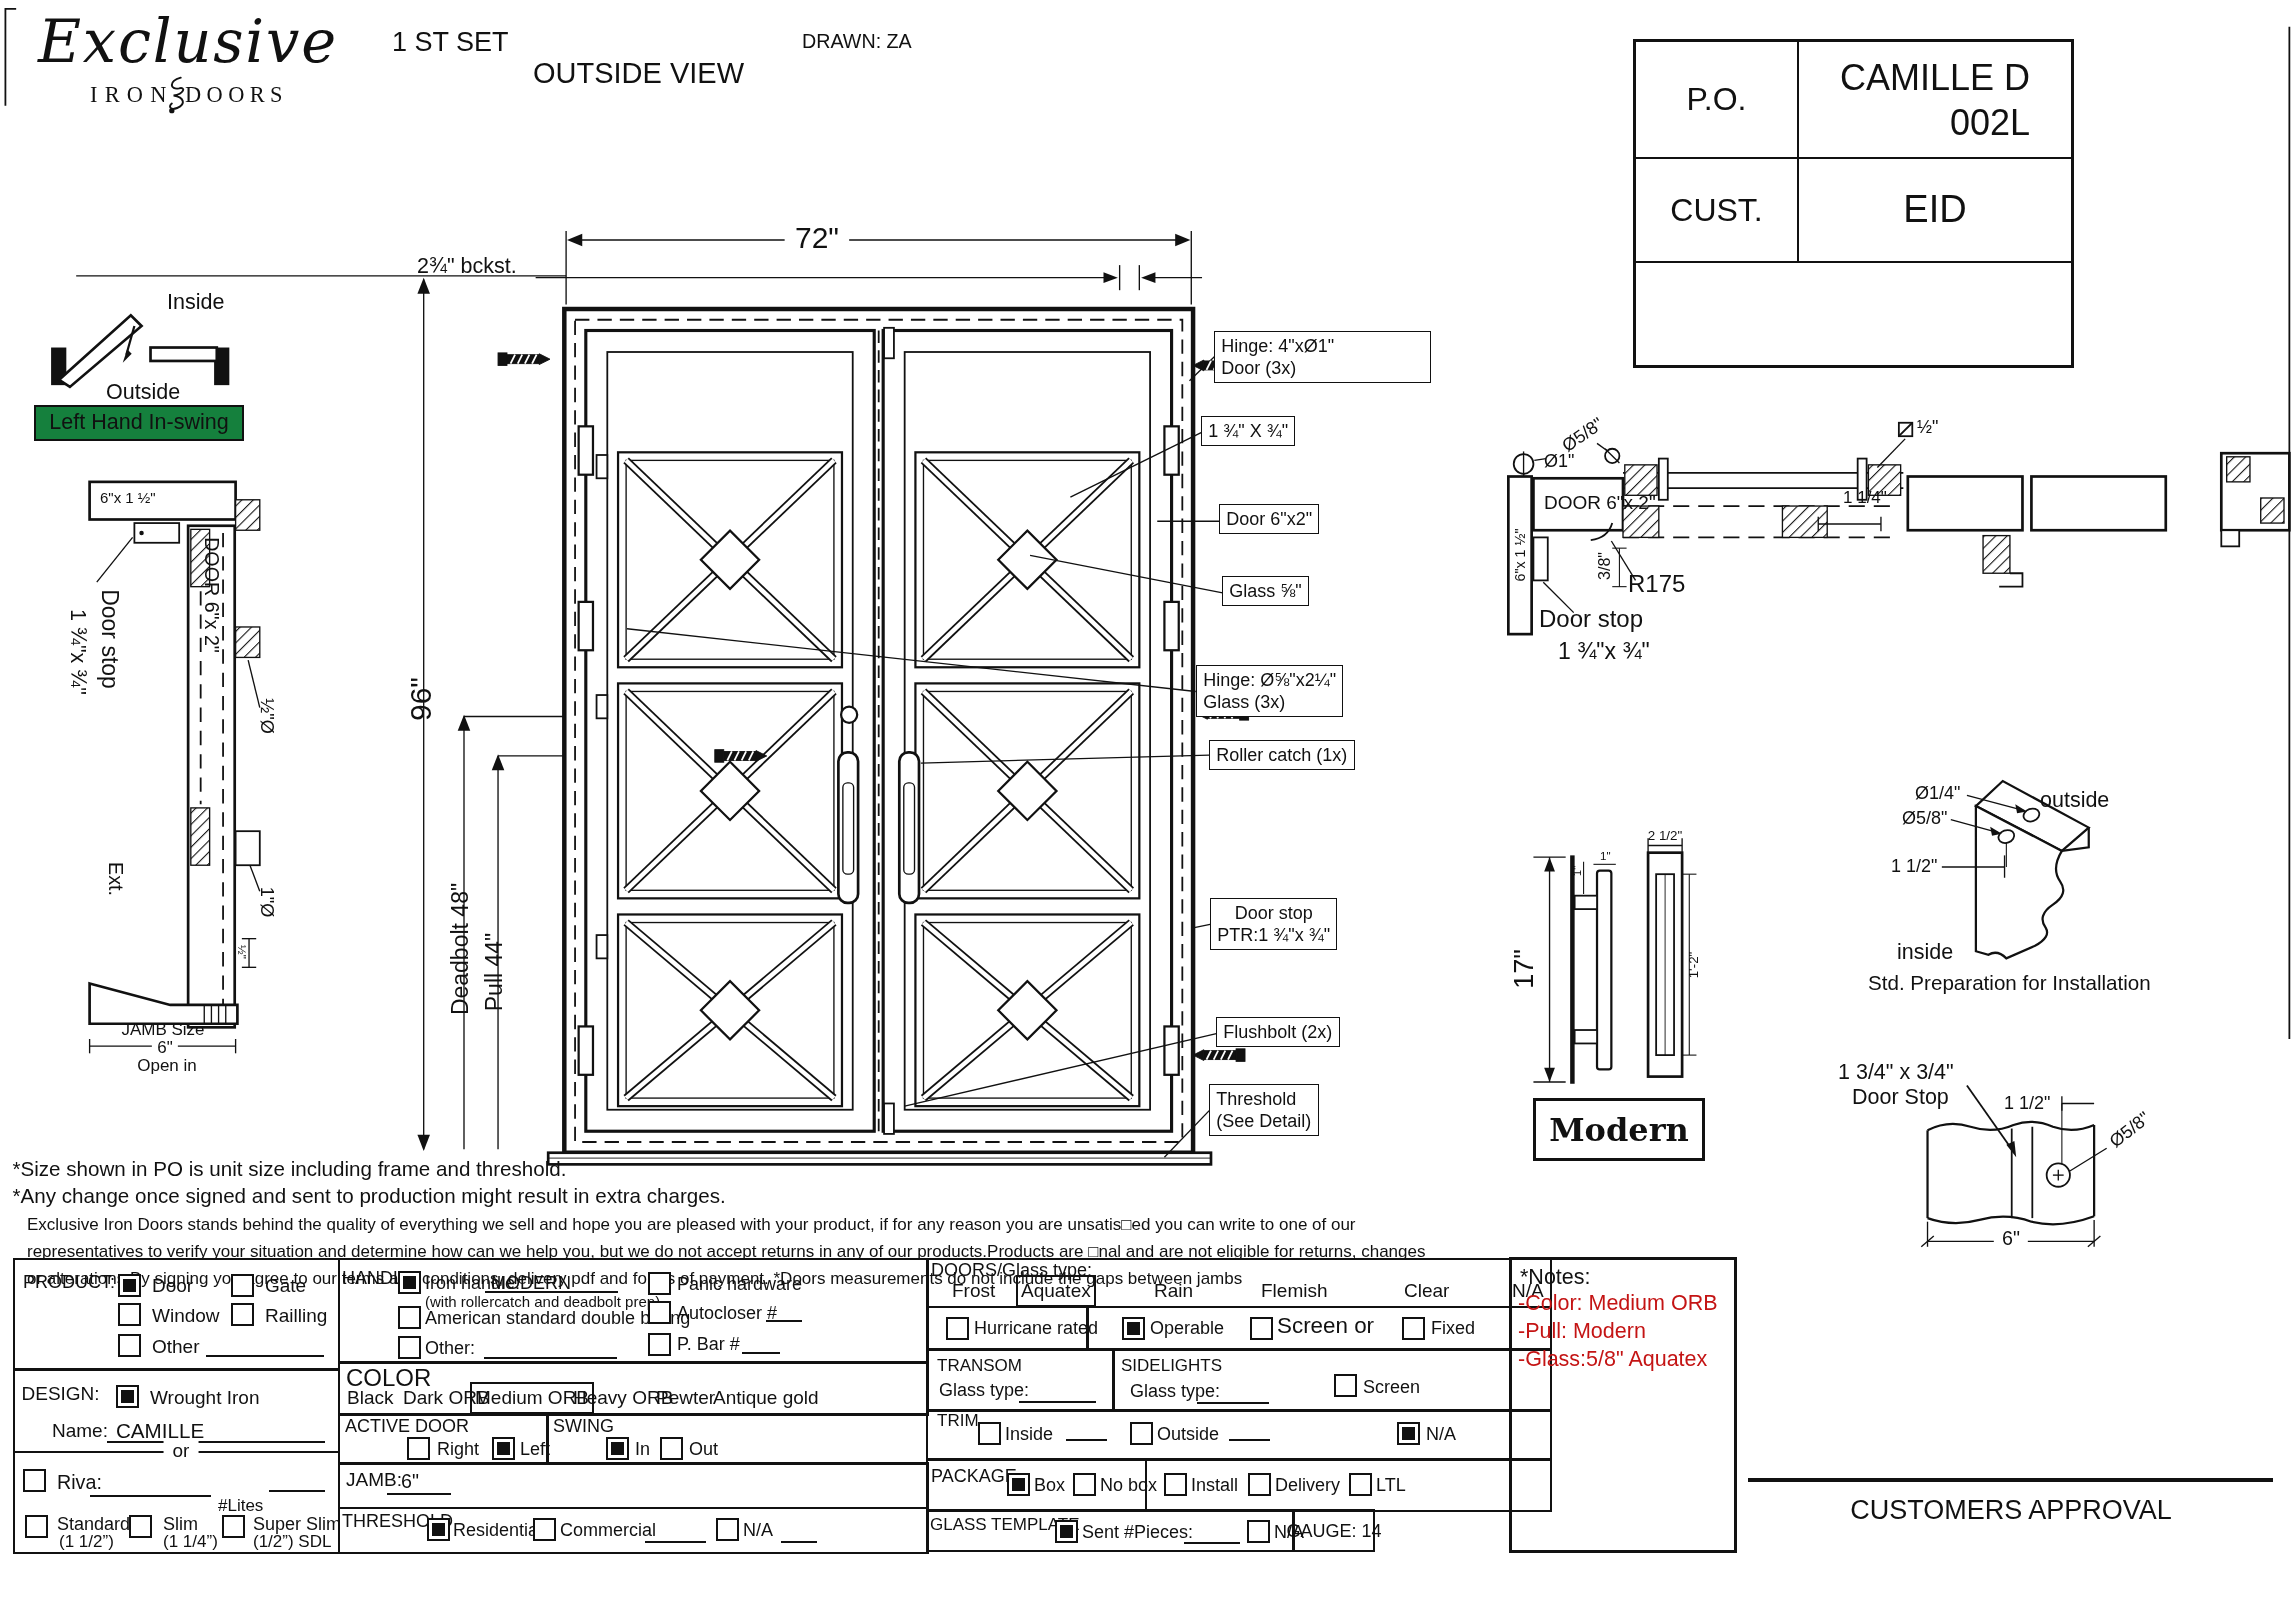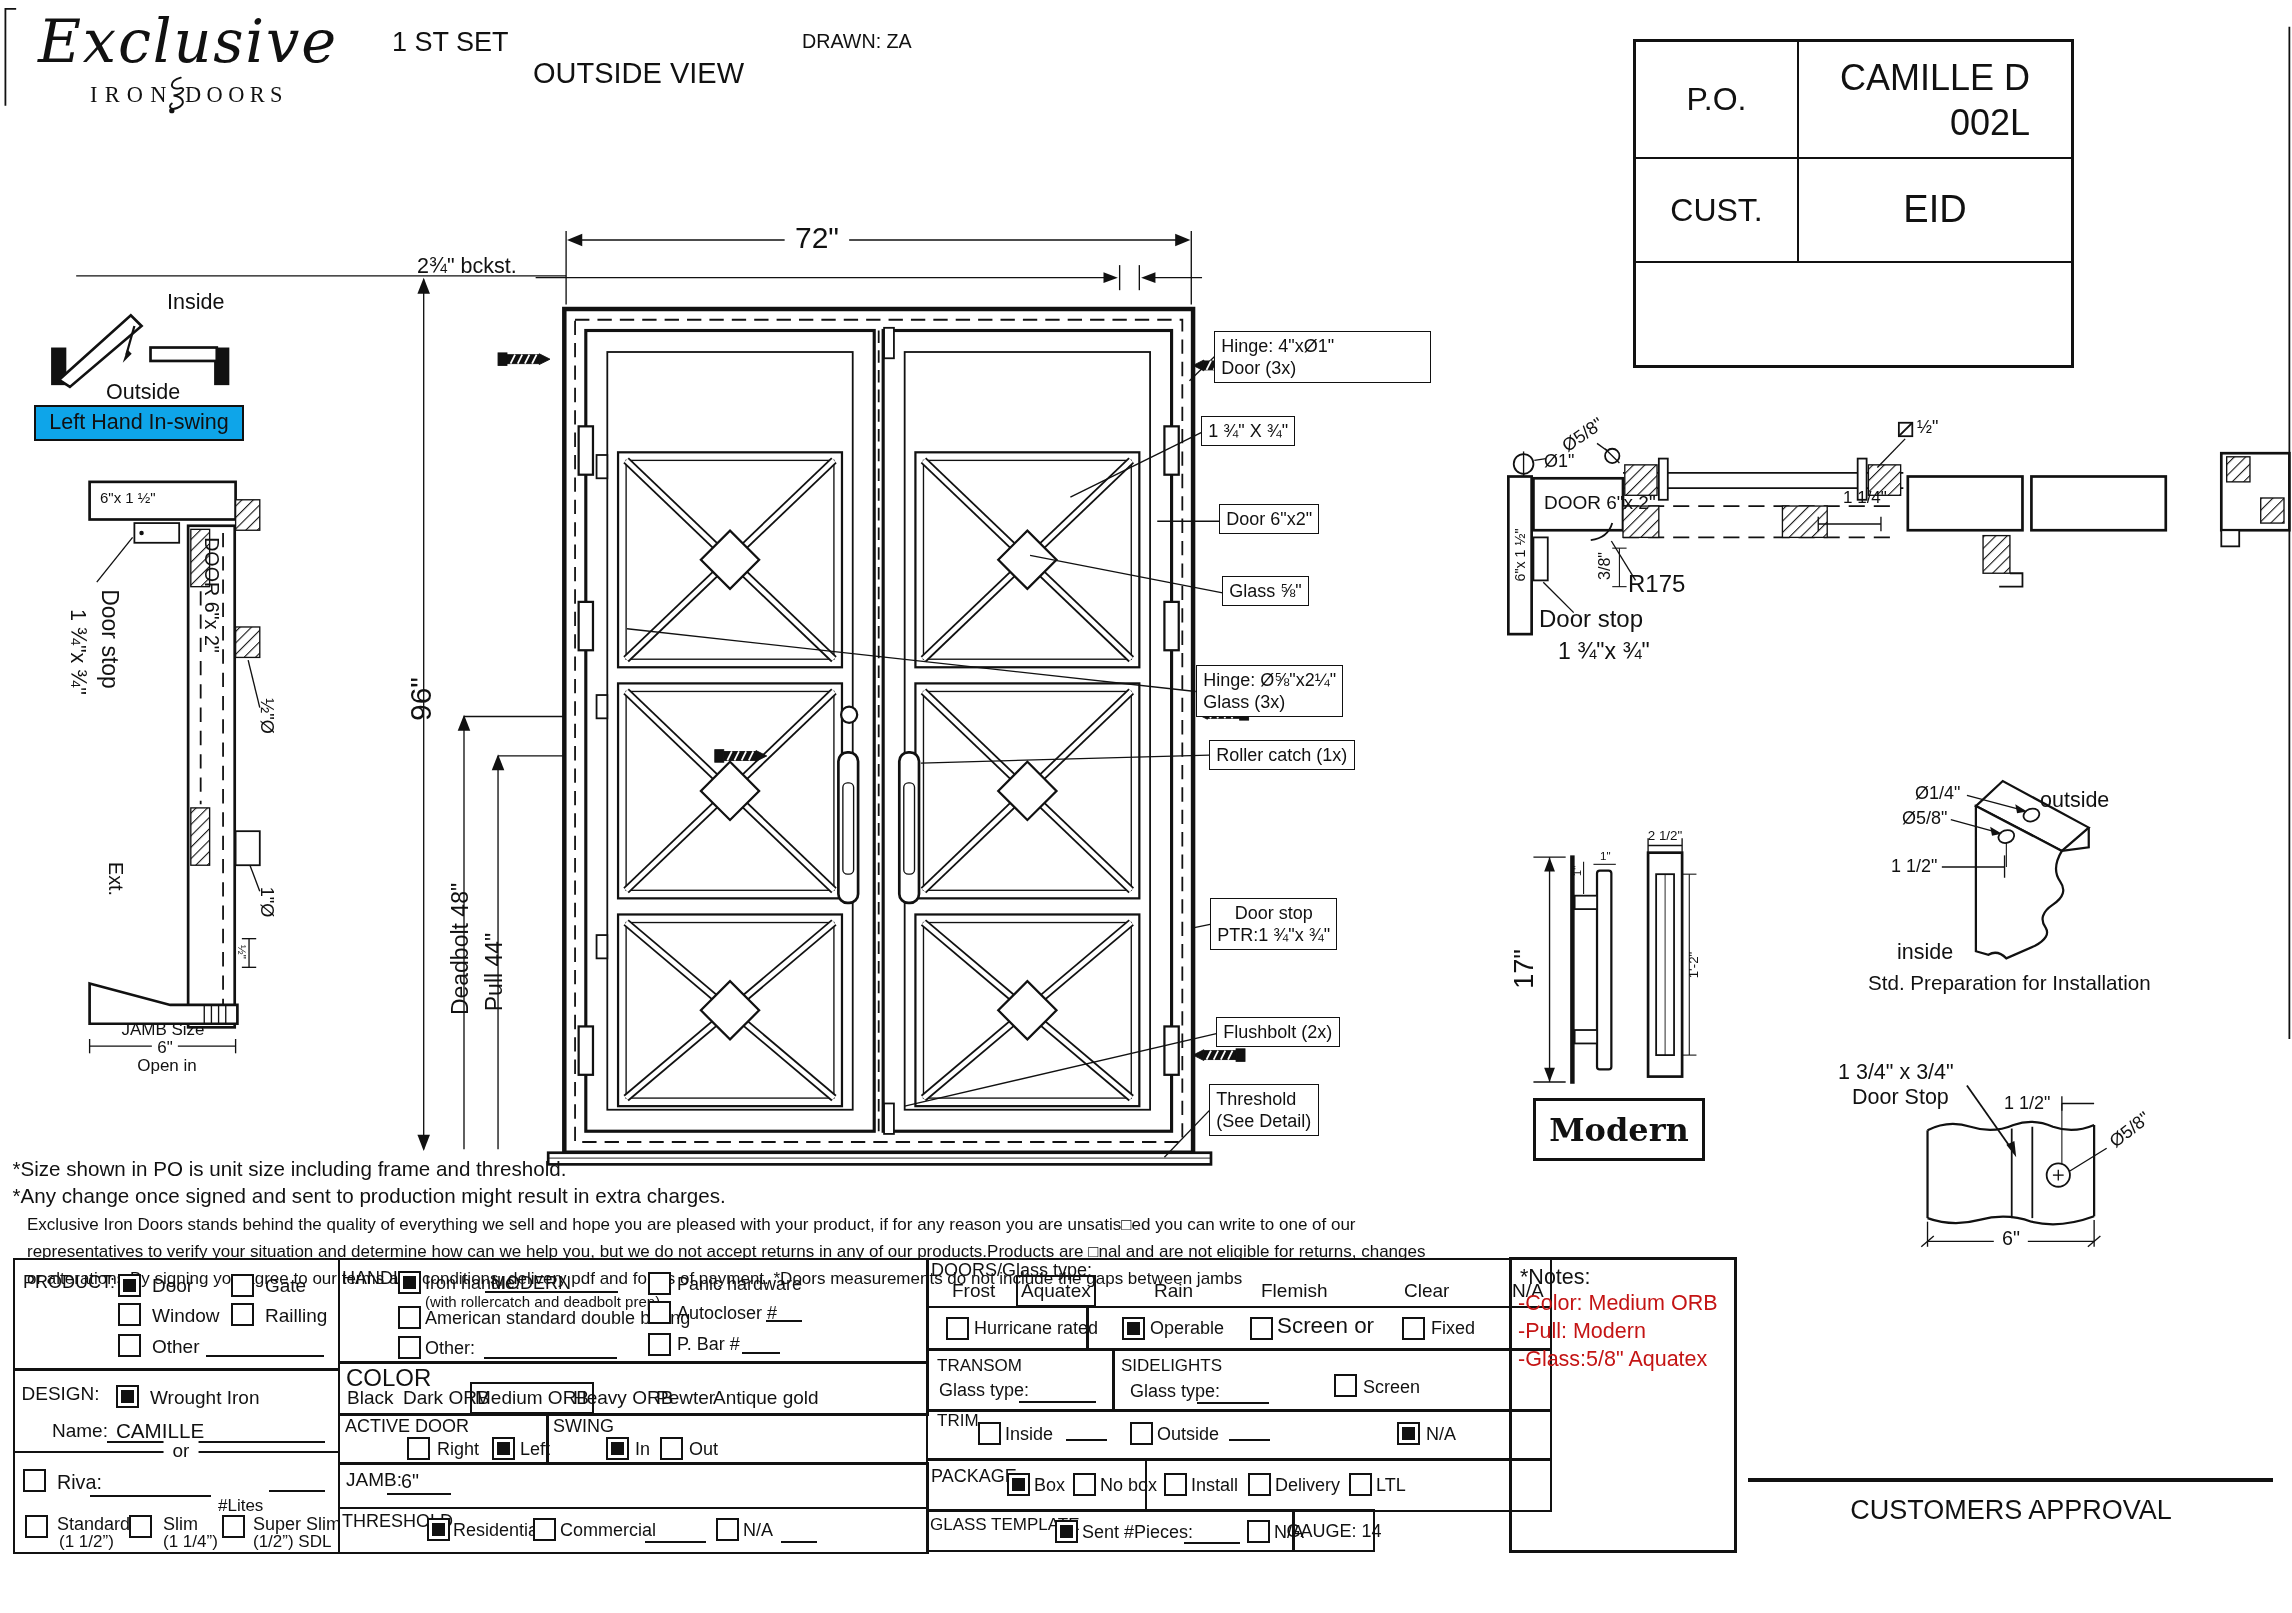--- a/index.html
+++ b/index.html
@@ -10,21 +10,21 @@
   .vm{position:absolute;transform:translate(-50%,-50%) rotate(-90deg);white-space:nowrap}
   .vp{position:absolute;transform:translate(-50%,-50%) rotate(90deg);white-space:nowrap}
   .callout{position:absolute;border:1.8px solid #111;background:#fff;font-size:18px;text-align:center;padding:2.7px 6.3px;white-space:pre-line;line-height:1.25}
   .cell{position:absolute;border:2.7px solid #111;box-sizing:border-box}
   .cb{position:absolute;width:19px;height:19px;border:2.7px solid #111;background:#fff;box-sizing:content-box}
   .cb.on::after{content:"";position:absolute;inset:2.7px;background:#111}
   .ul{position:absolute;height:1.8px;background:#111}
   .opt{position:absolute;white-space:nowrap}
   .opt.on{outline:2.7px solid #111;outline-offset:3.6px}
   .red{color:#c41414}
-  .box-caption{position:absolute;border:2.2px solid #111;text-align:center;background:#0ea5e9}
+  .box-caption{position:absolute;border:2.2px solid #111;text-align:center;background:#15803d}
   .potable{position:absolute;left:1633px;top:39px;width:441px;height:329px;border:3.6px solid #111;box-sizing:border-box;display:grid;grid-template-columns:163px 1fr;grid-template-rows:117px 104px 1fr;background:#fff}
   .pocell{display:flex;align-items:center;justify-content:center}
   .po-b{border-bottom:2.7px solid #111}
   .po-r{border-right:2.7px solid #111}
   .polabel{font-size:32px}
   .poval{font-size:38px;white-space:pre-line;text-align:right;line-height:1.25}
   .serifbox{position:absolute;border:3.6px solid #111;display:flex;align-items:center;justify-content:center;background:#fff}
 </style>
 </head>
 <body>

